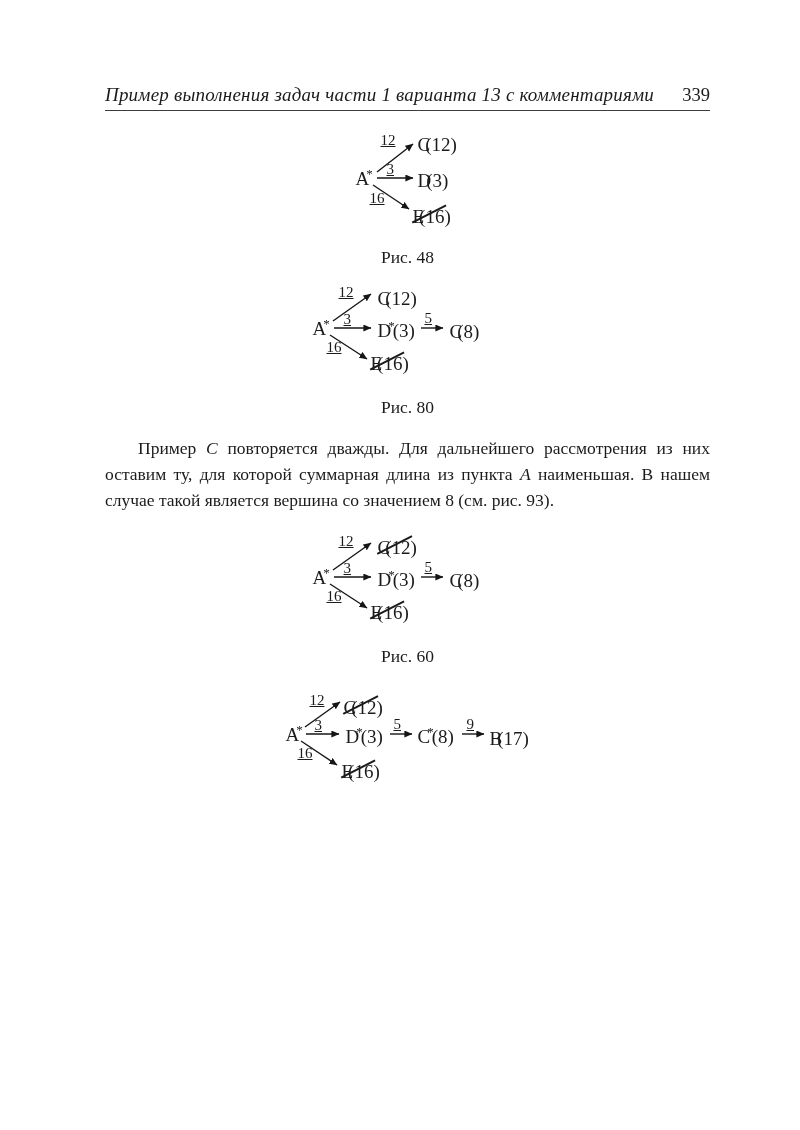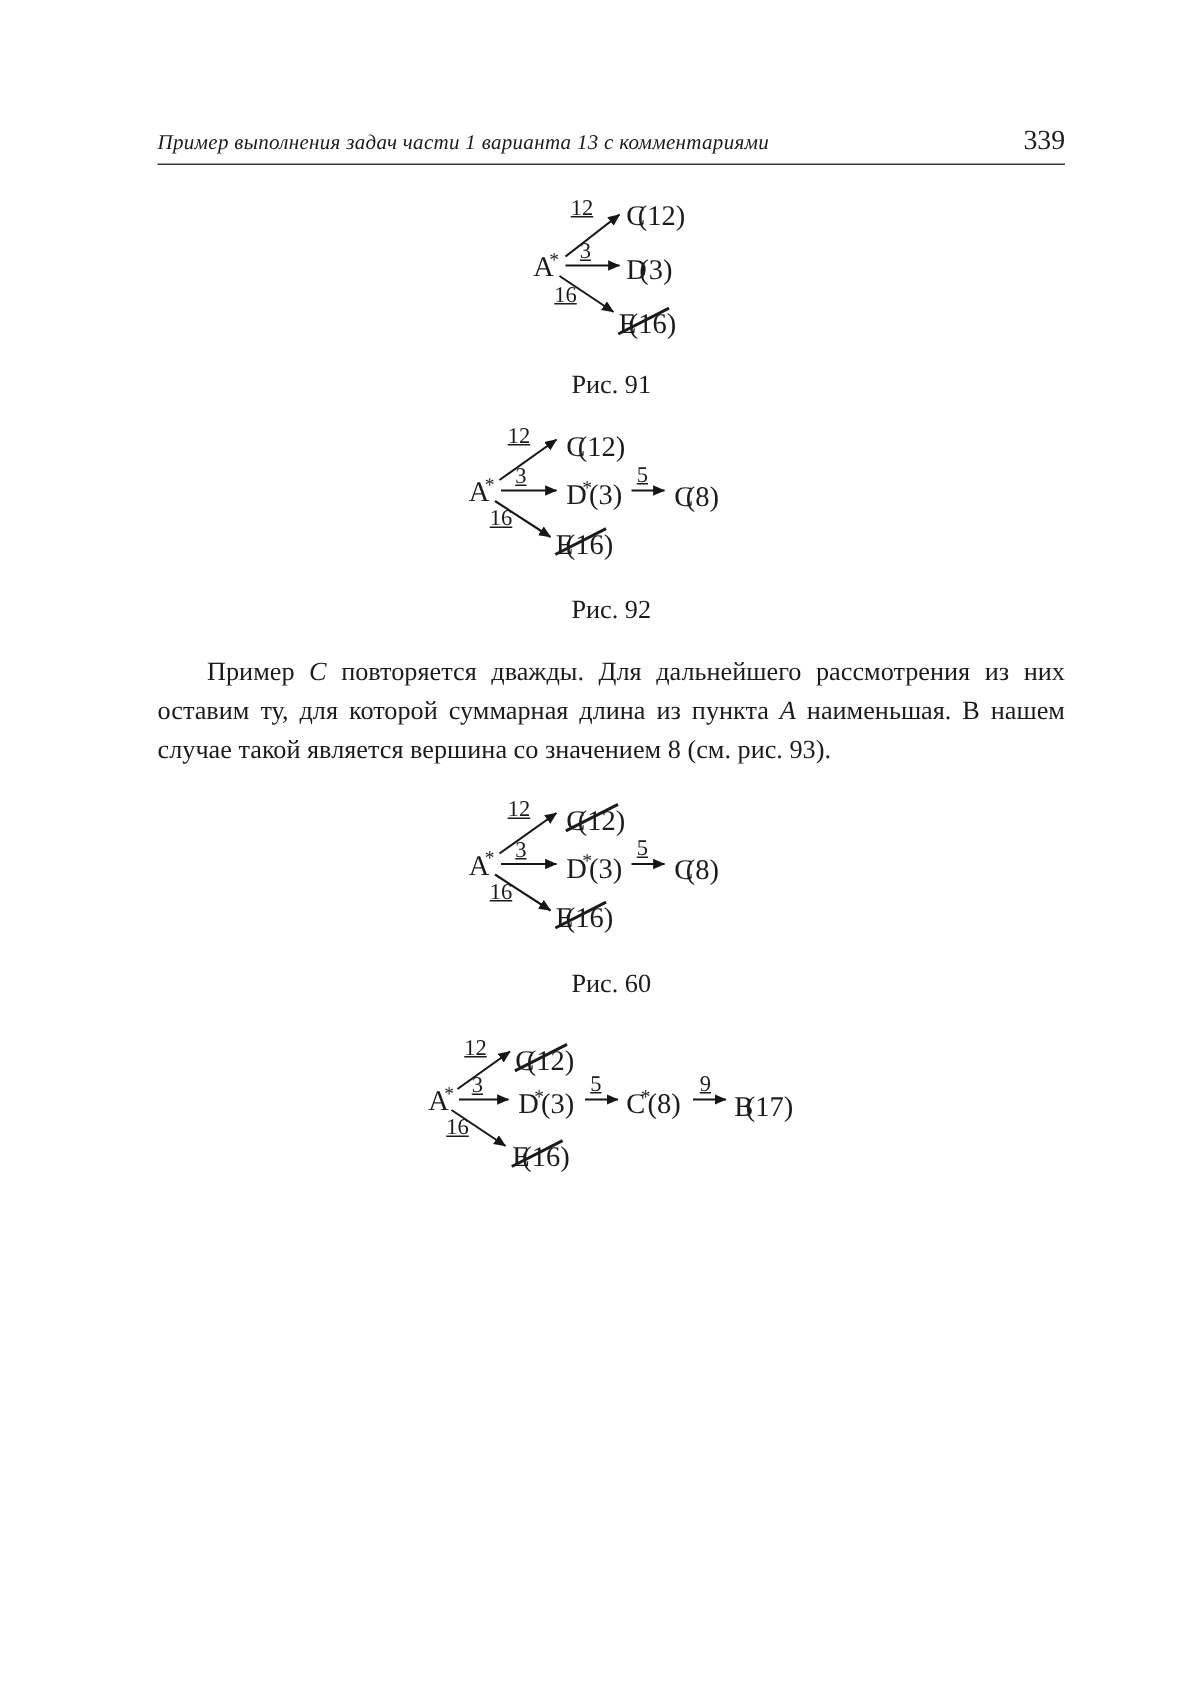--- a/index.html
+++ b/index.html
@@ -7,21 +7,21 @@
     position:relative; width:800px; height:1130px; background:#ffffff;
     font-family:"Liberation Serif", serif; color:#1b1b1b; overflow:hidden;
   }
   .content { position:absolute; left:105px; top:84px; width:605px; }
 
   
   .pghead {
     display:flex; justify-content:space-between; align-items:baseline;
     border-bottom:1px solid #3c3c3c; padding-bottom:4px;
   }
-  .pghead .title { font-style:italic; font-size:14px; letter-spacing:0.2px; }
+  .pghead .title { font-style:italic; font-size:19px; letter-spacing:0.2px; }
   .pghead .pageno { font-size:18.5px; }
 
   
   .para {
     font-size:17.5px; line-height:26px; text-align:justify;
     text-indent:33px; margin:0;
   }
   .para i { font-style:italic; }
 
   
@@ -66,21 +66,21 @@
           <line class="edge" x1="17" y1="58" x2="53" y2="82" marker-end="url(#ah91)"></line>
         </svg>
         <span class="wl" style="left:25px;top:5px">12</span>
         <span class="wl" style="left:31px;top:34px">3</span>
         <span class="wl" style="left:14px;top:63px">16</span>
         <span class="node" style="left:0;top:36px"><span>A</span><sup class="star">*</sup></span>
         <span class="node" style="left:62px;top:2px"><span>C</span><sup class="star"></sup><span>(12)</span></span>
         <span class="node" style="left:62px;top:38px"><span>D</span><sup class="star"></sup><span>(3)</span></span>
         <span class="node" style="left:57px;top:74px"><span>E</span><sup class="star"></sup><span>(16)</span><span class="strike"></span></span>
       </div>
-      <figcaption class="caption mt20">Рис. 91</figcaption>
+      <figcaption class="caption mt20">Рис. 48</figcaption>
     </figure>
 
 
     <figure class="fig mt13">
       <div class="diagram" style="width:200px;height:98px;left:5px">
         <svg class="edges" width="200" height="98" viewBox="0 0 200 98">
           <defs>
             <marker id="ah92" markerWidth="10" markerHeight="9" refX="7.6" refY="3.5" orient="auto" markerUnits="userSpaceOnUse">
               <path d="M0,0 L8,3.5 L0,7 Z" fill="#161616"></path>
             </marker>
@@ -93,21 +93,21 @@
         <span class="wl" style="left:26px;top:3px">12</span>
         <span class="wl" style="left:31px;top:30px">3</span>
         <span class="wl" style="left:112px;top:29px">5</span>
         <span class="wl" style="left:14px;top:58px">16</span>
         <span class="node" style="left:0;top:32px"><span>A</span><sup class="star">*</sup></span>
         <span class="node" style="left:65px;top:2px"><span>C</span><sup class="star"></sup><span>(12)</span></span>
         <span class="node" style="left:65px;top:34px"><span>D</span><sup class="star">*</sup><span>(3)</span></span>
         <span class="node" style="left:137px;top:35px"><span>C</span><sup class="star"></sup><span>(8)</span></span>
         <span class="node" style="left:58px;top:67px"><span>E</span><sup class="star"></sup><span>(16)</span><span class="strike"></span></span>
       </div>
-      <figcaption class="caption mt18">Рис. 92</figcaption>
+      <figcaption class="caption mt18">Рис. 80</figcaption>
     </figure>
 
     <p class="para mt17"><span>Пример </span><i>C</i><span> повторяется дважды. Для дальнейшего рассмотрения из них оставим ту, для которой суммарная длина из пункта </span><i>A</i><span> наименьшая. В нашем случае такой является вершина со значением 8 (см. рис. 93).</span></p>
 
     <figure class="fig mt17">
       <div class="diagram" style="width:200px;height:98px;left:5px">
         <svg class="edges" width="200" height="98" viewBox="0 0 200 98">
           <defs>
             <marker id="ah93" markerWidth="10" markerHeight="9" refX="7.6" refY="3.5" orient="auto" markerUnits="userSpaceOnUse">
               <path d="M0,0 L8,3.5 L0,7 Z" fill="#161616"></path>

